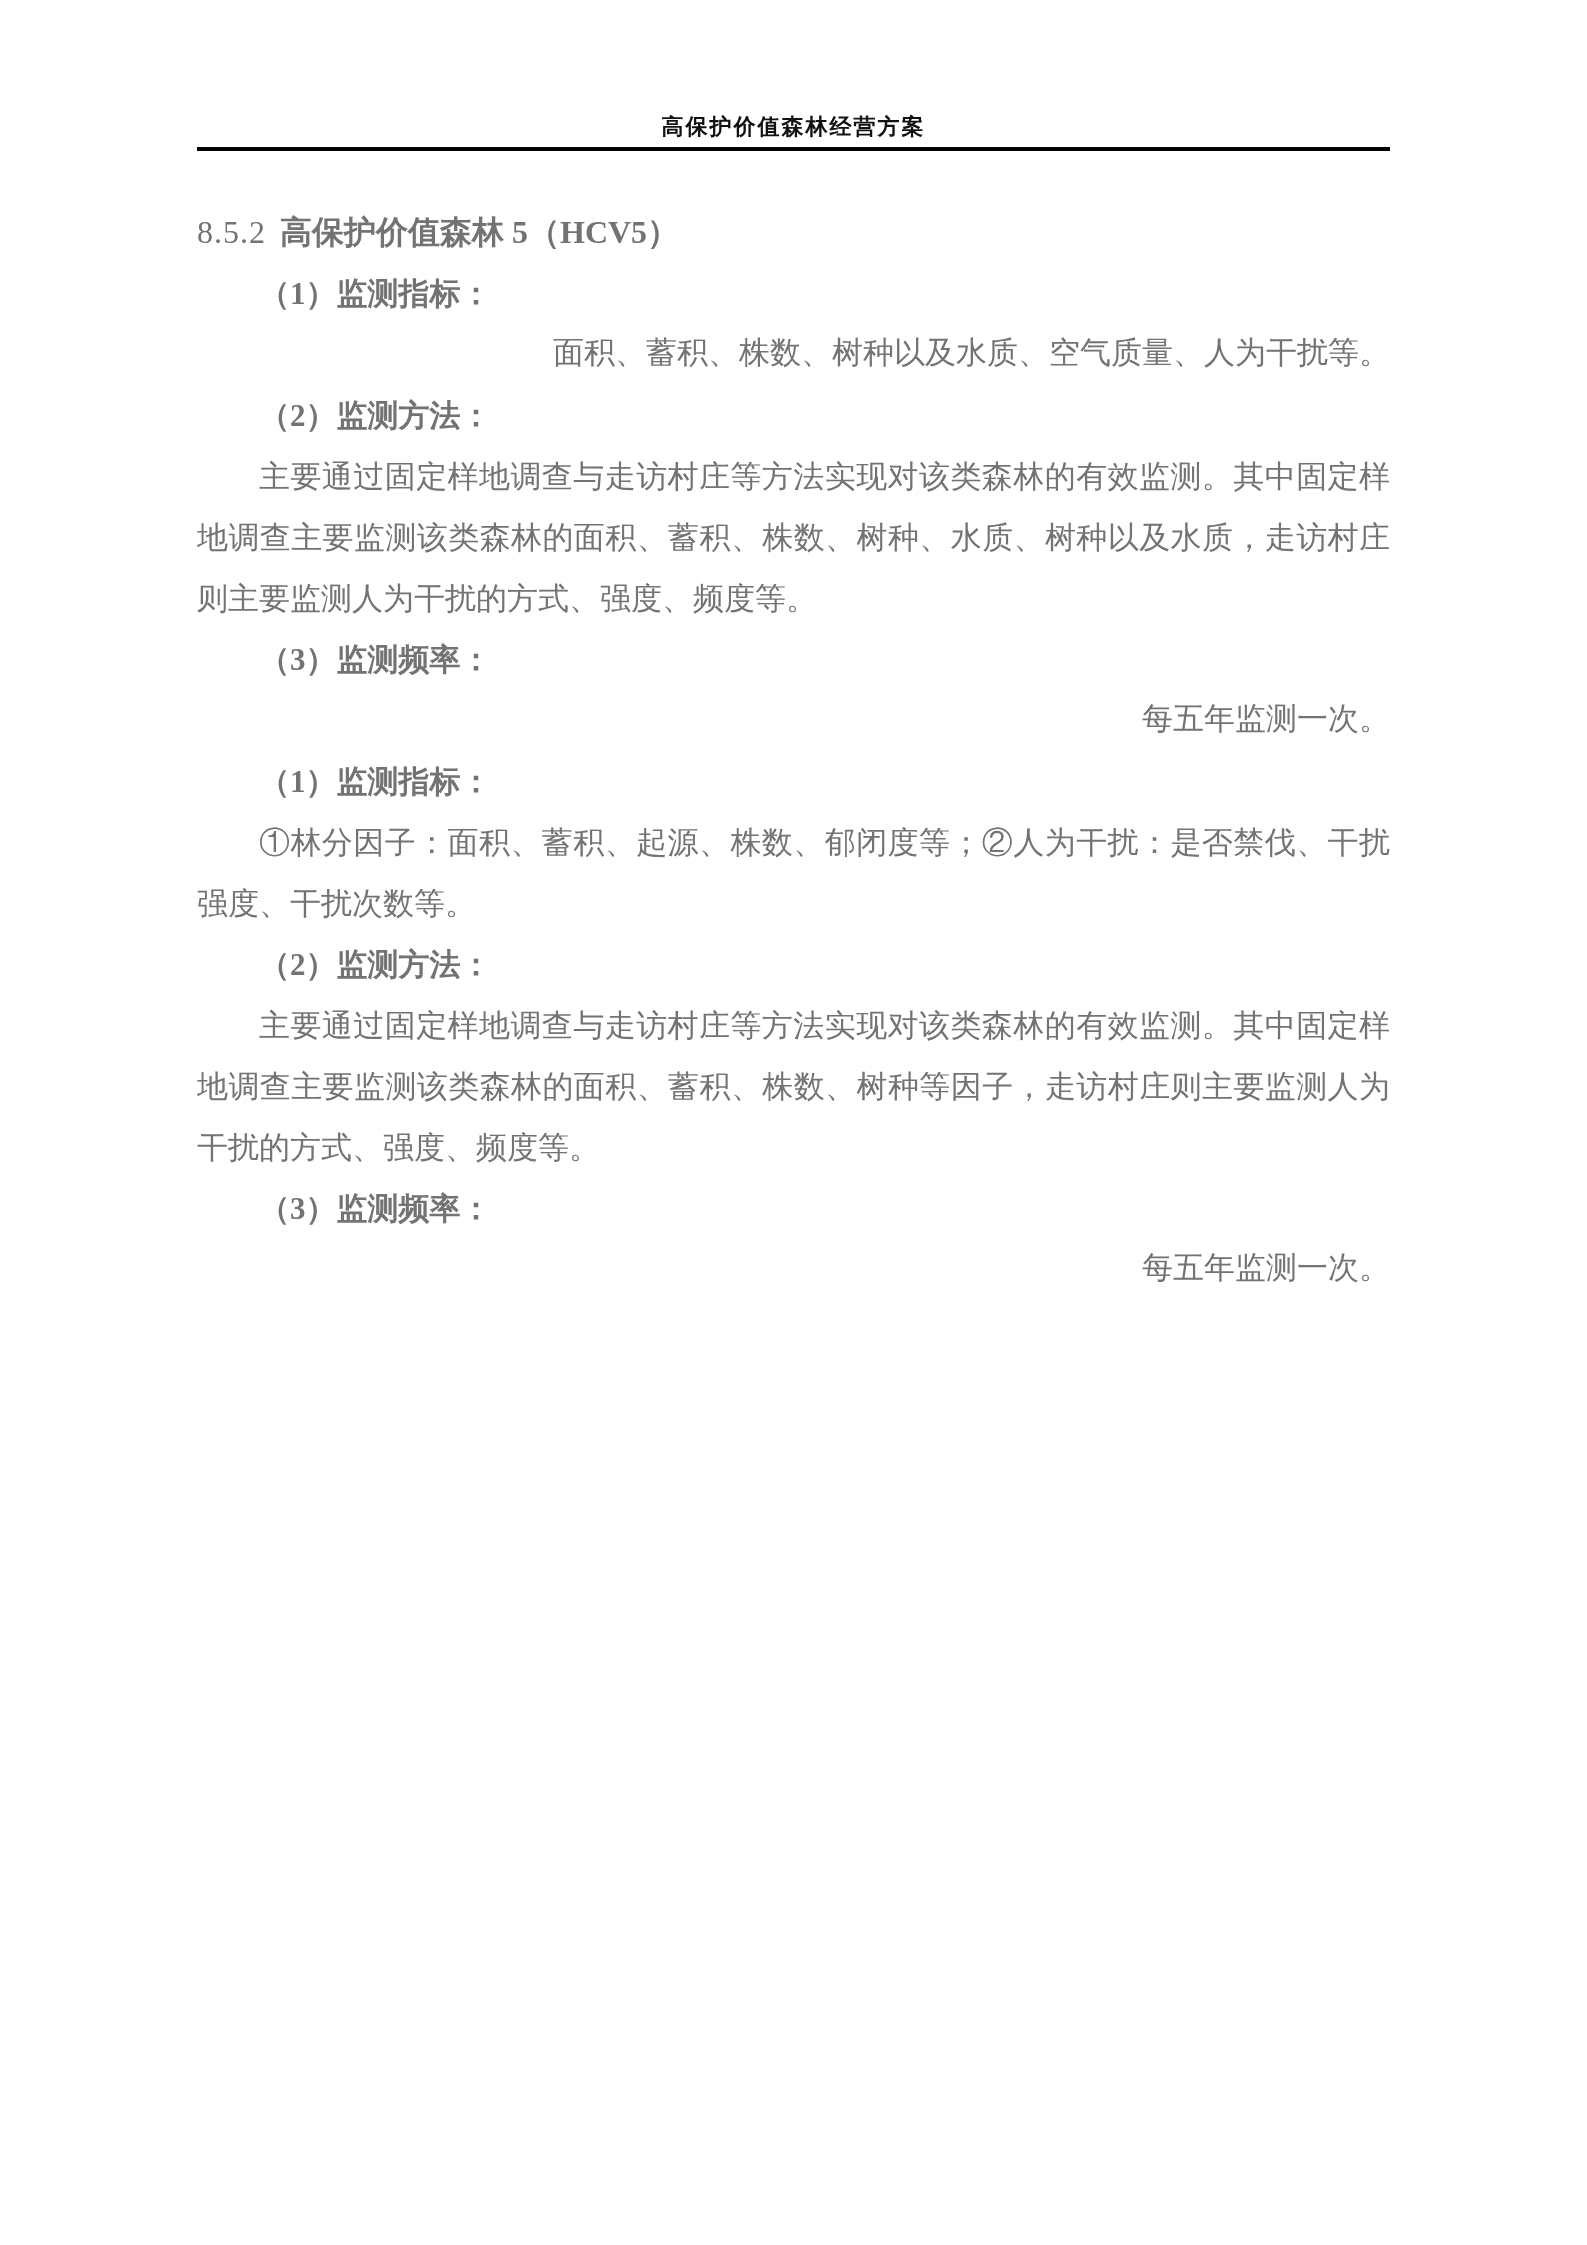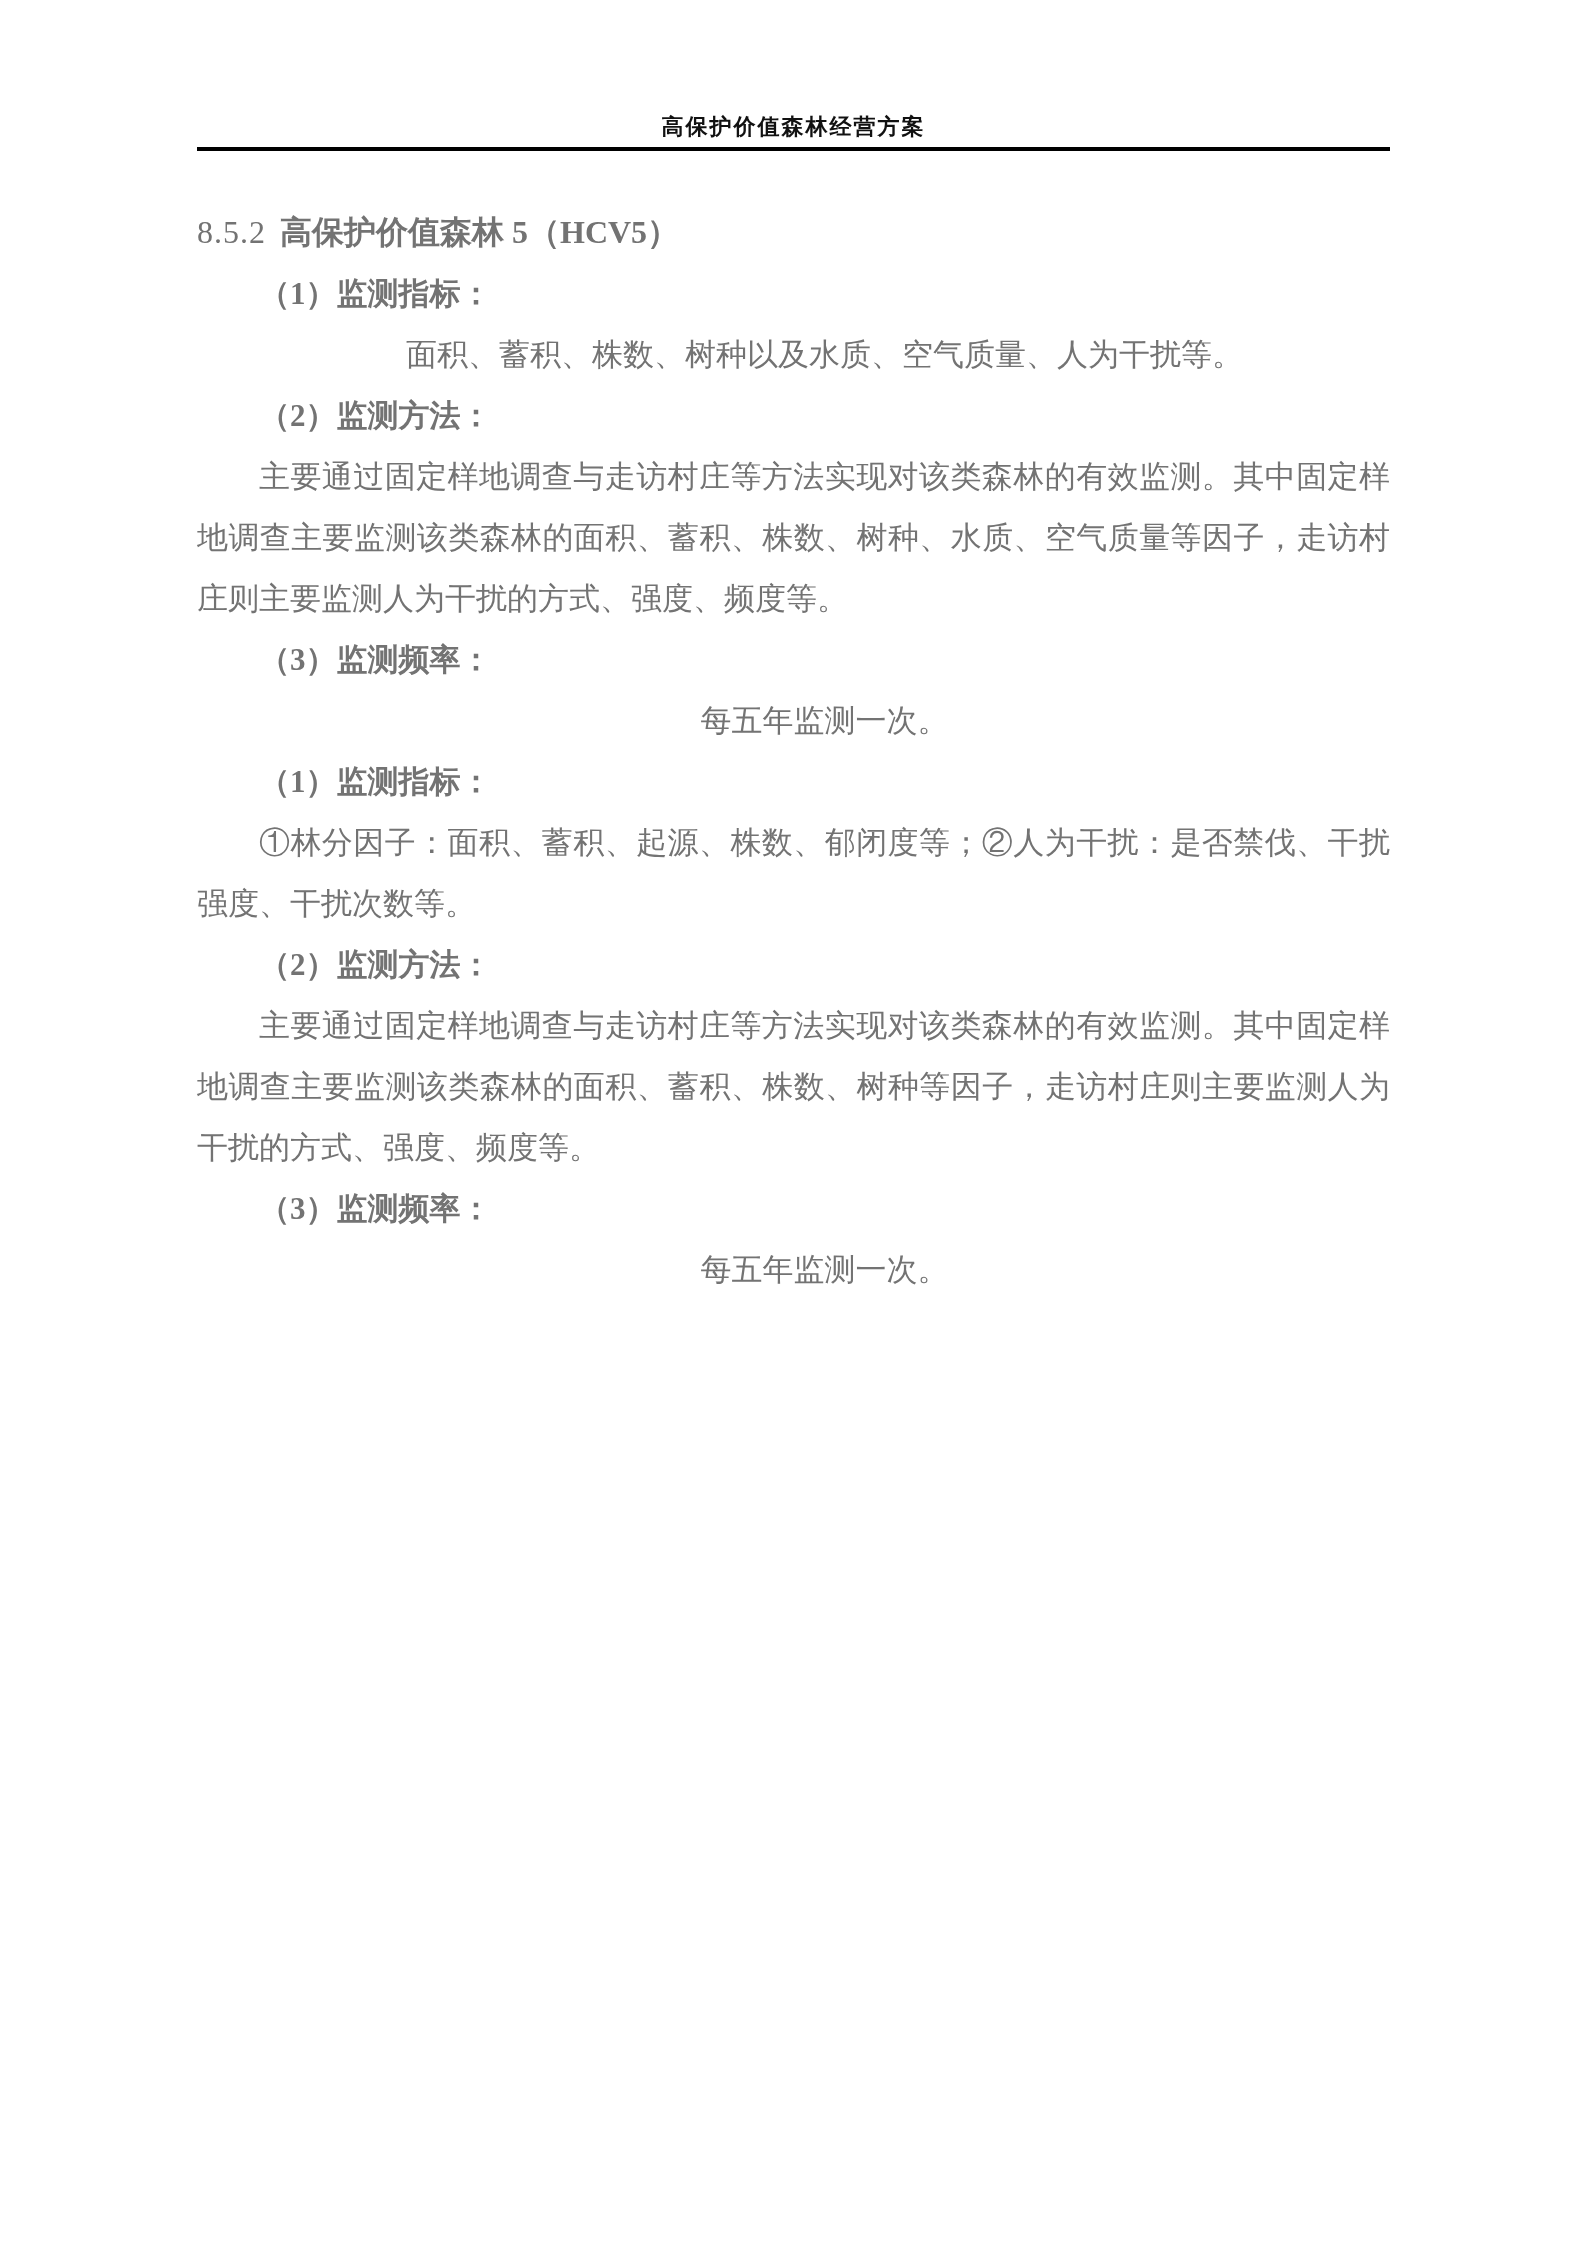--- a/index.html
+++ b/index.html
@@ -58,21 +58,21 @@
     font-weight: bold;
     text-indent: 62px;
     line-height: 61px;
   }
   .para {
     text-indent: 62px;
     text-align: justify;
     text-justify: inter-ideograph;
     line-height: 61px;
   }
-  .para.single { text-align: center; }
+  .para.single { text-align: right; font-family: Liberation Mono, monospace; }
   
   .page-number {
     position: absolute;
     top: 2082px;
     left: 0;
     width: 100%;
     text-align: center;
     font-size: 27px;
     color: #000000;
     padding-left: 31px;
@@ -108,21 +108,21 @@
   <div class="content">
 
     <div class="sec-heading">
       <span class="sec-num">8.5.2</span><span class="sec-title">高保护价值森林 5（HCV5）</span>
     </div>
 
     <div class="sub-heading">（1）监测指标：</div>
     <p class="para single">面积、蓄积、株数、树种以及水质、空气质量、人为干扰等。</p>
 
     <div class="sub-heading">（2）监测方法：</div>
-    <p class="para">主要通过固定样地调查与走访村庄等方法实现对该类森林的有效监测。其中固定样地调查主要监测该类森林的面积、蓄积、株数、树种、水质、空气质量等因子，走访村庄则主要监测人为干扰的方式、强度、频度等。</p>
+    <p class="para">主要通过固定样地调查与走访村庄等方法实现对该类森林的有效监测。其中固定样地调查主要监测该类森林的面积、蓄积、株数、树种、水质、树种以及水质，走访村庄则主要监测人为干扰的方式、强度、频度等。</p>
 
     <div class="sub-heading">（3）监测频率：</div>
     <p class="para single">每五年监测一次。</p>
 
 
     <div class="sub-heading">（1）监测指标：</div>
     <p class="para">①林分因子：面积、蓄积、起源、株数、郁闭度等；②人为干扰：是否禁伐、干扰强度、干扰次数等。</p>
 
     <div class="sub-heading">（2）监测方法：</div>
     <p class="para">主要通过固定样地调查与走访村庄等方法实现对该类森林的有效监测。其中固定样地调查主要监测该类森林的面积、蓄积、株数、树种等因子，走访村庄则主要监测人为干扰的方式、强度、频度等。</p>

